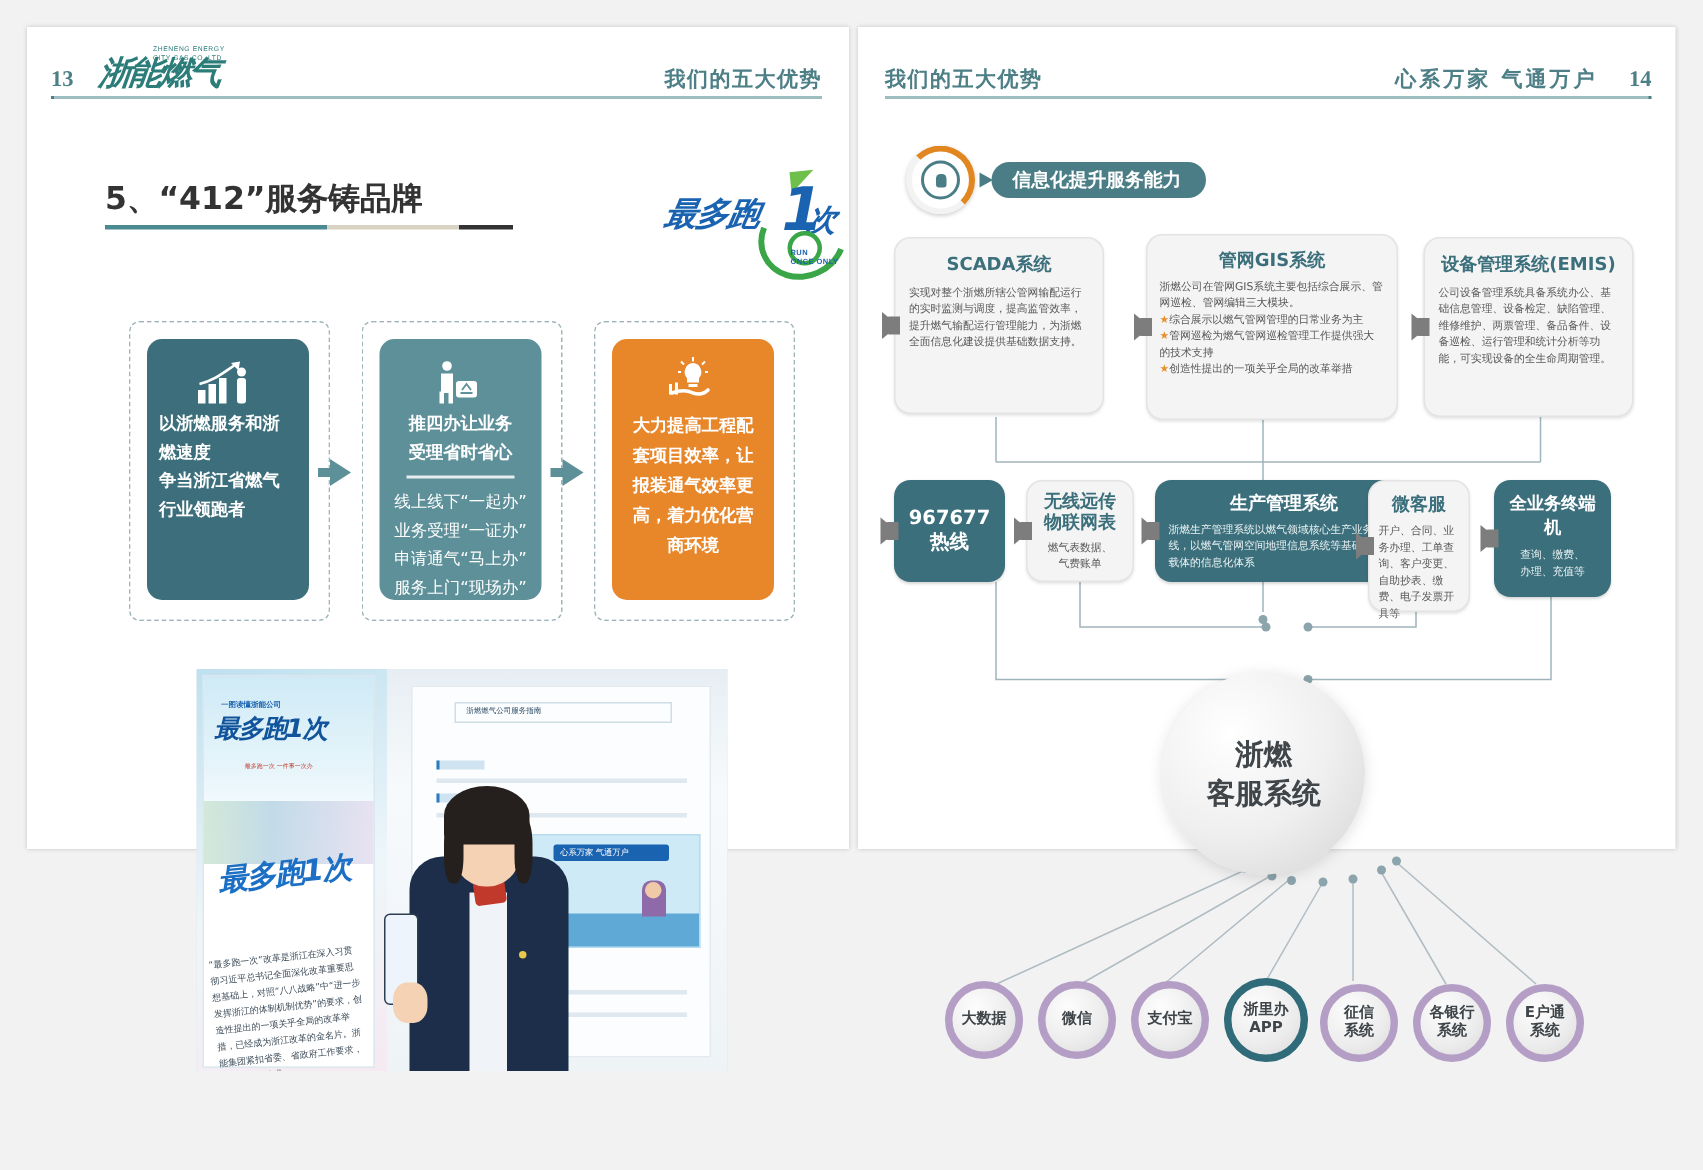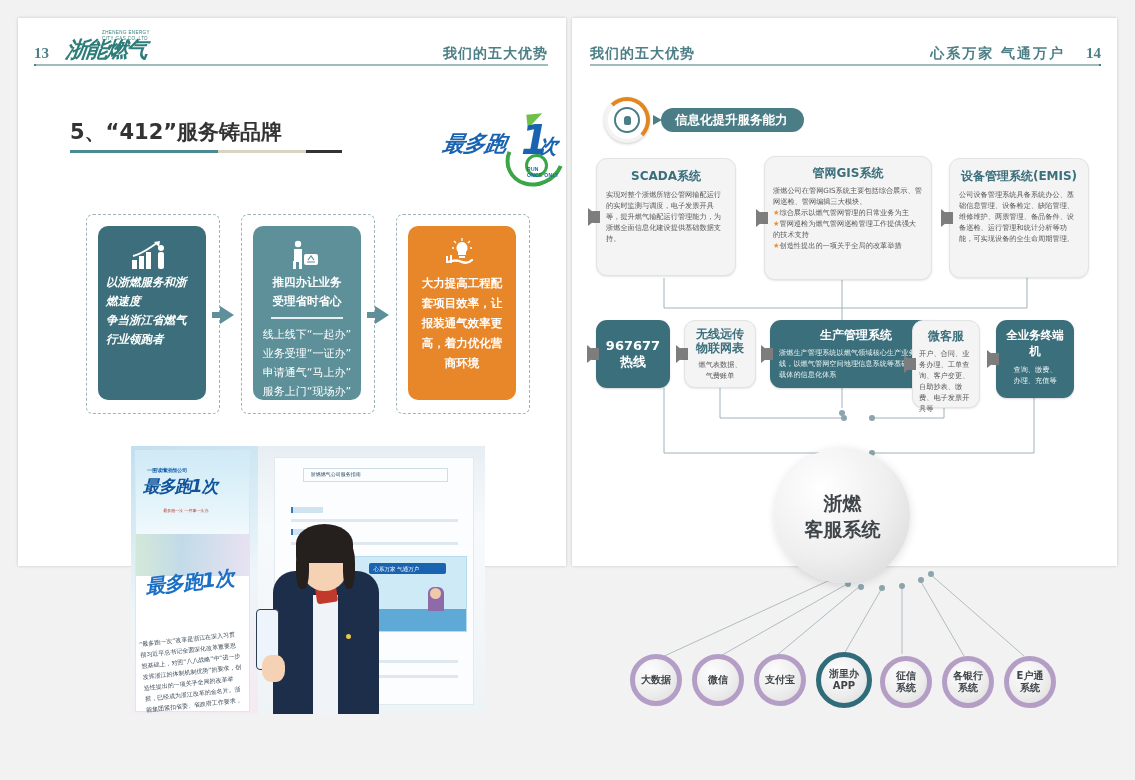--- a/index.html
+++ b/index.html
@@ -46,21 +46,21 @@
   .flow{position:absolute;left:68px;top:196px;width:450px;height:200px;}
   .dash{position:absolute;top:0;width:132px;height:198px;border:1.4px dashed #9db4b8;border-radius:7px;}
   .dash.d1{left:0;} .dash.d2{left:155px;} .dash.d3{left:310px;}
   .card{position:absolute;top:12px;width:108px;height:174px;border-radius:10px;padding:0 8px;
         box-sizing:border-box;color:#fff;}
   .card.c1{left:12px;background:#3c6f7b;}
   .card.c2{left:167px;background:#5d9099;}
   .card.c3{left:322px;background:#e8862a;}
   .card-ico{height:44px;display:flex;align-items:flex-end;justify-content:center;padding-bottom:3px;}
   .card-t{font:bold 11.5px/19px "DejaVu Sans",sans-serif;text-align:center;}
-  .card-t.left{text-align:left;font-style:italic;}
+  .card-t.left{text-align:left;}
   .card-div{height:1.5px;background:rgba(255,255,255,.85);margin:6px 10px 6px;}
   .card-b{font:11px/19px "DejaVu Sans",sans-serif;text-align:center;}
   .arrow{position:absolute;top:92px;width:0;height:0;border-left:14px solid #5d9099;
          border-top:9px solid transparent;border-bottom:9px solid transparent;}
   .arrow.a1{left:134px;} .arrow.a2{left:289px;}
   .arr-stem{position:absolute;top:98px;width:10px;height:6px;background:#5d9099;}
   .arr-stem.s1{left:126px;} .arr-stem.s2{left:281px;}
 
   
   .photo{position:absolute;left:113px;top:428px;width:354px;height:268px;overflow:hidden;background:#dfe6ec;}
@@ -345,21 +345,21 @@
             <i></i>
           </div>
       </div>
       <div class="pill-arrow"></div>
       <div class="pill">信息化提升服务能力</div>
     </div>
 
     <div class="rbox light" style="left:24px;top:140px;width:140px;height:118px;padding:9px 9px 0">
       <div class="tab"></div>
       <div class="rb-t">SCADA系统</div>
-      <div class="rb-b" style="margin-top:5px">实现对整个浙燃所辖公管网输配运行的实时监测与调度，电子发票开具等，提升燃气输配运行管理能力，为浙燃全面信息化建设提供基础数据支持。</div>
+      <div class="rb-b" style="margin-top:5px">实现对整个浙燃所辖公管网输配运行的实时监测与调度，提高监管效率，提升燃气输配运行管理能力，为浙燃全面信息化建设提供基础数据支持。</div>
     </div>
 
     <div class="rbox light" style="left:192px;top:138px;width:168px;height:124px;padding:8px 8px 0">
       <div class="tab"></div>
       <div class="rb-t">管网GIS系统</div>
       <div class="rb-b" style="margin-top:4px">浙燃公司在管网GIS系统主要包括综合展示、管网巡检、管网编辑三大模块。</div>
       <div class="rb-b"><span class="star">★</span><span>综合展示以燃气管网管理的日常业务为主</span></div>
       <div class="rb-b"><span class="star">★</span><span>管网巡检为燃气管网巡检管理工作提供强大的技术支持</span></div>
       <div class="rb-b"><span class="star">★</span><span>创造性提出的一项关乎全局的改革举措</span></div>
     </div>

